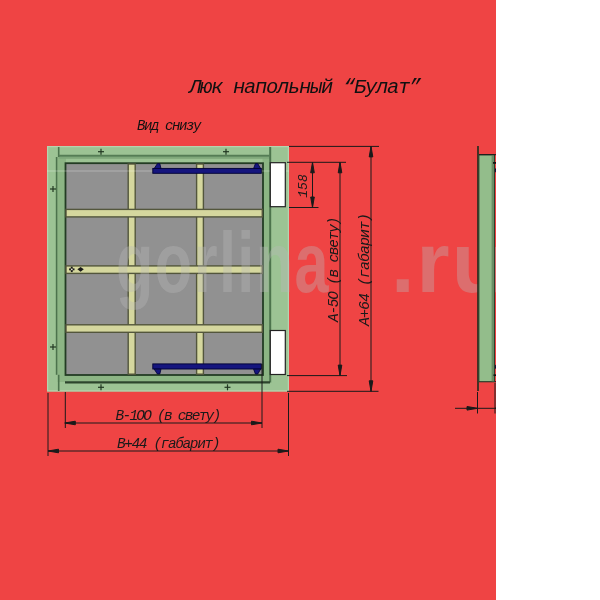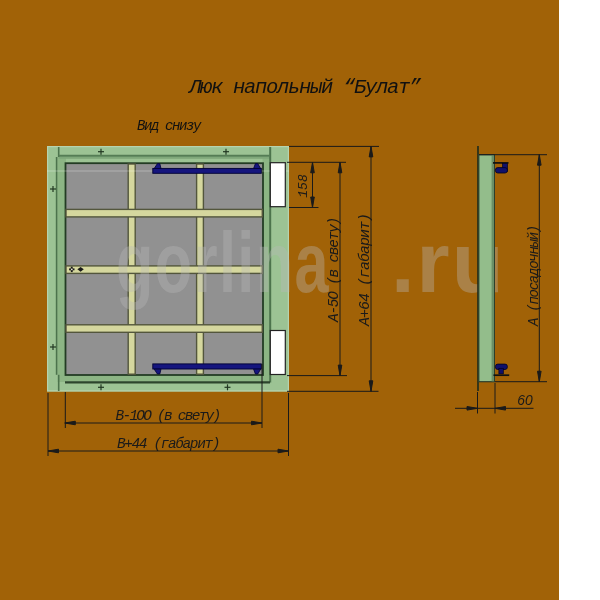--- a/index.html
+++ b/index.html
@@ -1,16 +1,16 @@
 <!DOCTYPE html>
 <html><head>
 <meta charset="utf-8">
 <style>
   html,body{margin:0;padding:0;background:#ffffff;}
-  .page{position:relative;width:559px;height:600px;background:#a16207;overflow:hidden;transform:translateZ(0);will-change:transform;}
+  .page{position:relative;width:496px;height:600px;background:#ef4444;overflow:hidden;transform:translateZ(0);will-change:transform;}
   svg{position:absolute;left:0;top:0;}
 </style>
 </head>
 <body>
 <div class="page">
 <svg width="600" height="600" viewBox="0 0 600 600" xmlns="http://www.w3.org/2000/svg">
 
 <text x="304.5" y="93" font-size="20.5" font-style="italic" text-anchor="middle" fill="#111111" letter-spacing="-1.3" font-family="Liberation Mono, monospace">Люк напольный “Булат”</text>
 
 <text x="168.5" y="130" font-size="14" font-style="italic" text-anchor="middle" fill="#111111" letter-spacing="-1.4" font-family="Liberation Mono, monospace">Вид снизу</text>

